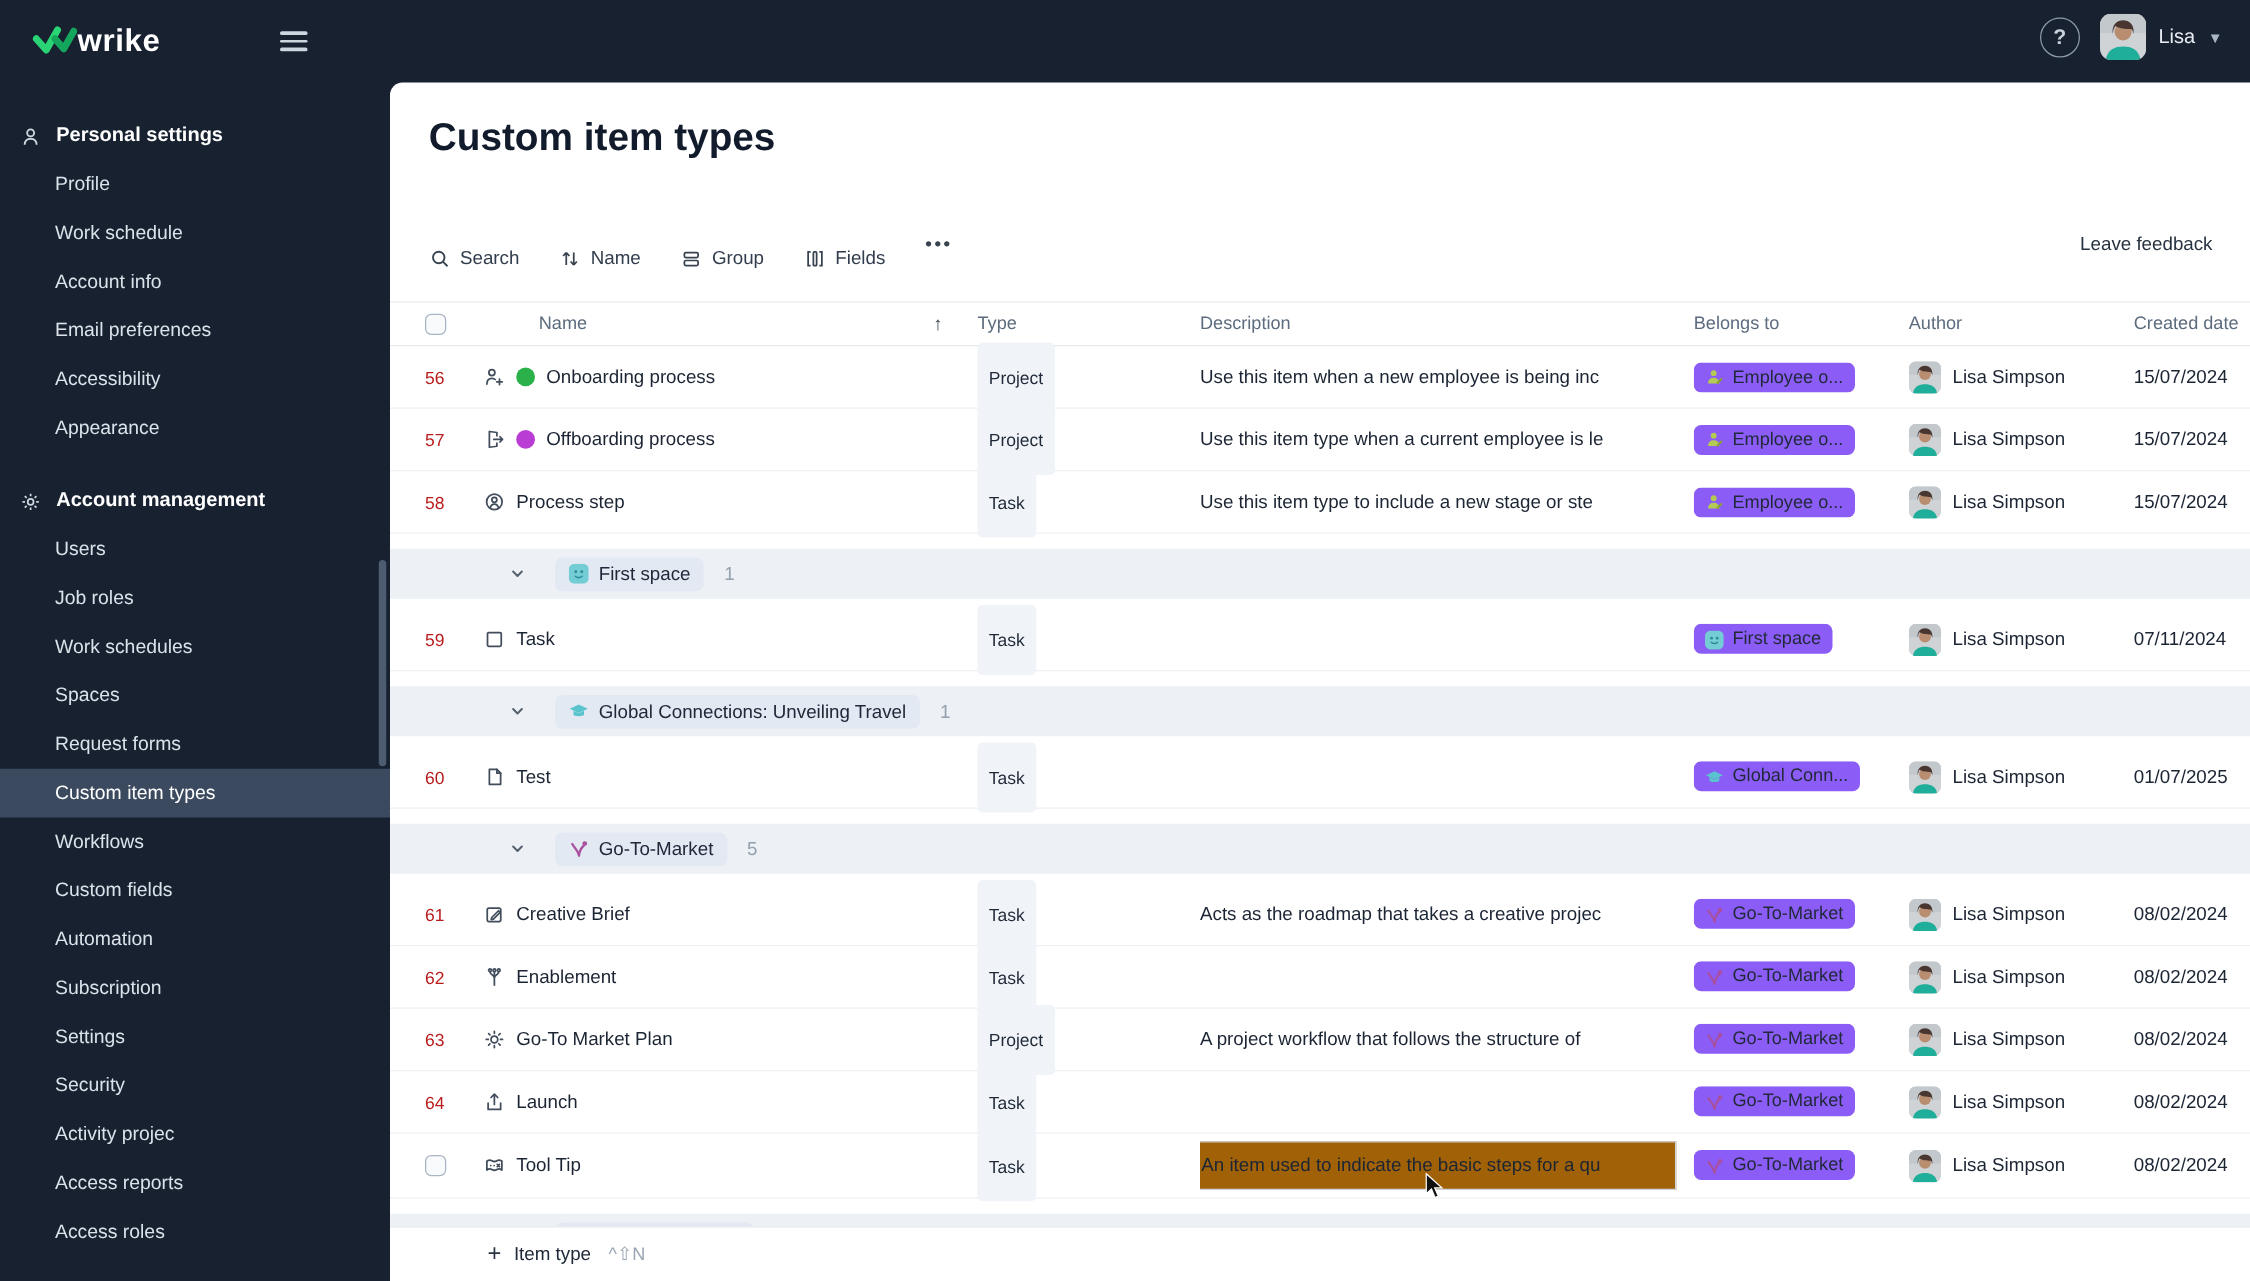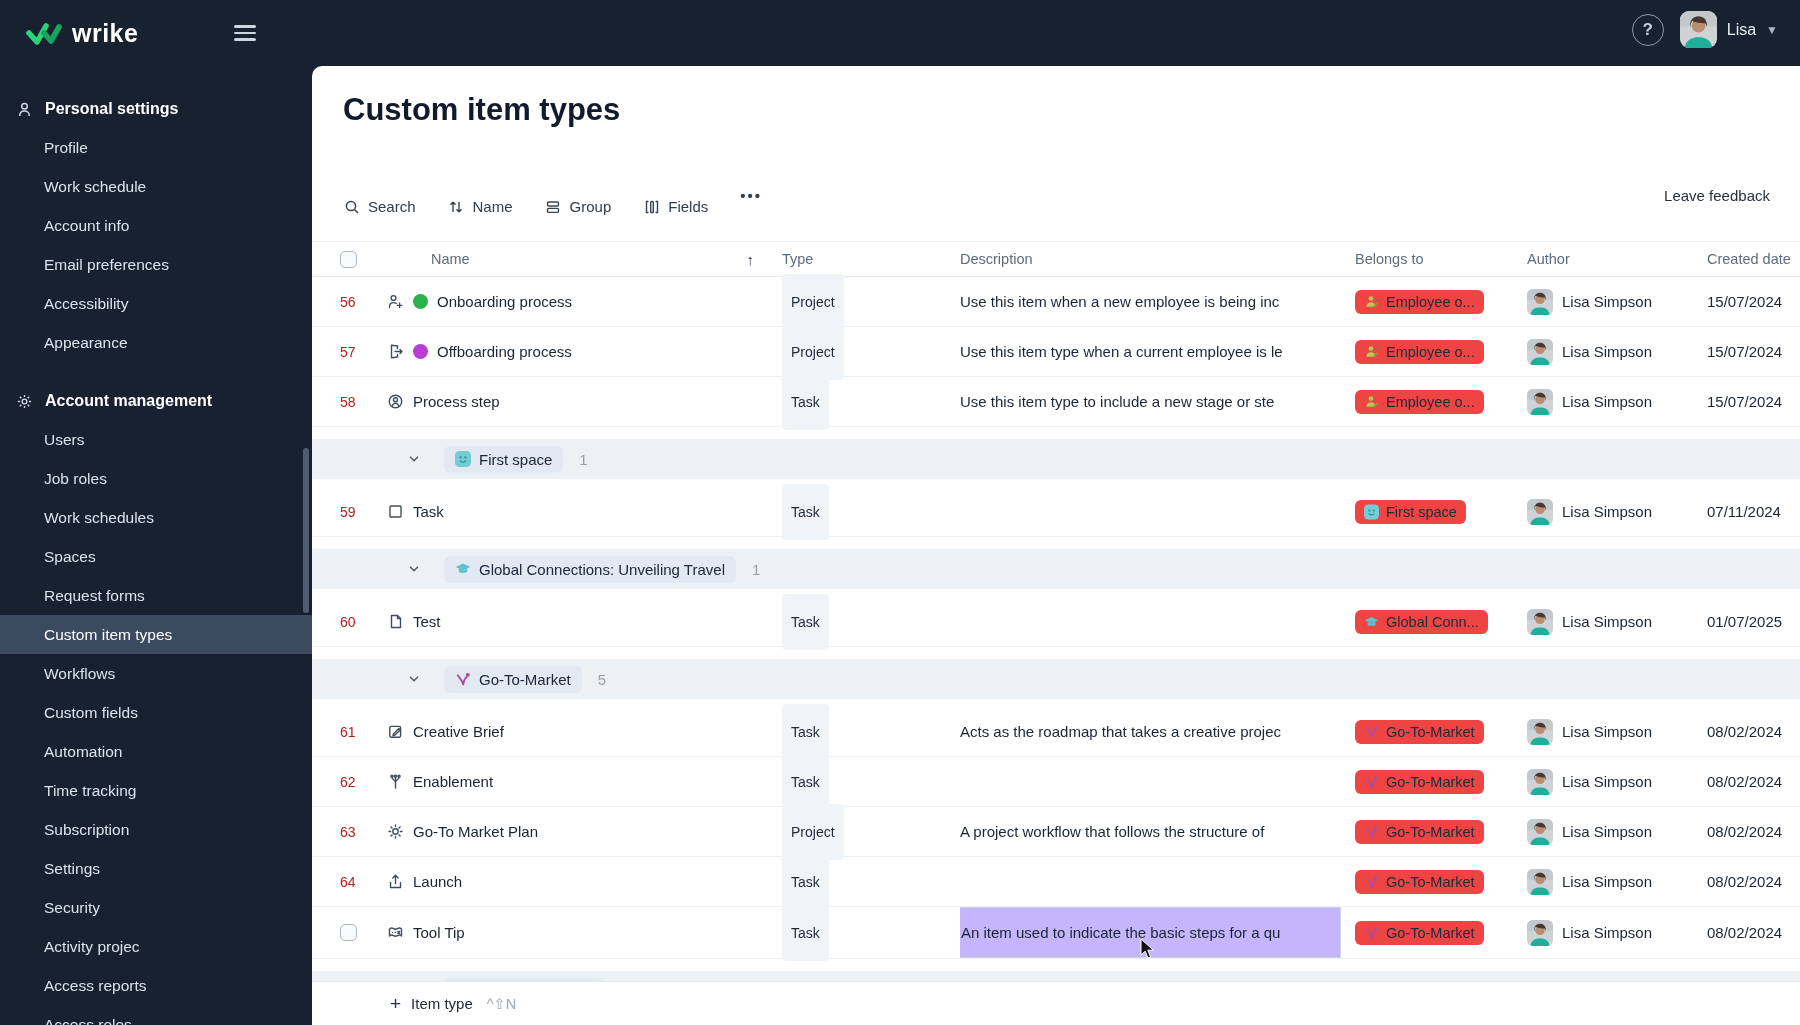--- a/index.html
+++ b/index.html
@@ -1,21 +1,21 @@
 <!DOCTYPE html>
 <html><head>
 <meta charset="utf-8">
 <style>
   * { margin:0; padding:0; box-sizing:border-box; }
   html,body { width:1800px; height:1025px; overflow:hidden; }
   body { background:#172130; font-family:"Liberation Sans","DejaVu Sans",sans-serif; position:relative; }
 
   
   .topbar { position:absolute; top:0; left:0; width:1800px; height:66px; display:flex; align-items:center; }
-  .logo { display:flex; align-items:flex-end; gap:10px; margin-left:26px; }
+  .logo { display:flex; align-items:flex-start; margin-left:26px; }
   .logo-text { color:#fff; font-size:25px; font-weight:800; letter-spacing:.5px; }
   .hamburger { margin-left:96px; width:22px; display:flex; flex-direction:column; gap:4px; cursor:pointer; }
   .hamburger span { height:2.4px; background:#cdd5df; border-radius:2px; }
   .top-right { position:absolute; right:22px; top:11px; display:flex; align-items:center; gap:16px; }
   .help-btn { width:32px; height:32px; border:1.6px solid #8d9aab; border-radius:50%; color:#c7d0db;
               display:flex; align-items:center; justify-content:center; font-size:17px; font-weight:700; cursor:pointer; }
   .user { display:flex; align-items:center; gap:10px; cursor:pointer; }
   .avatar-lg { width:37px; height:37px; border-radius:9px; overflow:hidden; }
   .user-name { color:#e8edf3; font-size:16px; }
   .chev { color:#aab5c2; font-size:12px; }
@@ -55,33 +55,33 @@
   .col-desc { width:395px; flex:none; overflow:hidden; white-space:nowrap; position:relative; }
   .col-belongs { width:172px; flex:none; overflow:hidden; }
   .col-author { width:180px; flex:none; display:flex; align-items:center; gap:9px; overflow:hidden; white-space:nowrap; }
   .col-date { width:120px; flex:none; white-space:nowrap; }
   .cbx { width:17px; height:17px; border:1.7px solid #a9b5c3; border-radius:5px; background:#f8fafc; cursor:pointer; flex:none; }
   .sort-arrow { position:absolute; right:28px; color:#39434f; font-size:15px; }
   .name-icon { width:18px; height:18px; flex:none; display:flex; align-items:center; justify-content:center; }
   .chip { width:15px; height:15px; border-radius:50%; flex:none; }
   .name-text { font-weight:500; white-space:nowrap; }
   .badge-type { display:inline-block; background:#f0f3f7; border-radius:4px; padding:20px 9px; font-size:14px; color:#1f2937; }
-  .badge-belong { display:inline-flex; align-items:center; gap:7px; background:#ef4444; border-radius:6px;
+  .badge-belong { display:inline-flex; align-items:center; gap:7px; background:#8b5cf6; border-radius:6px;
                   padding:4px 9px; font-size:14.5px; color:#1f2937; max-width:160px; white-space:nowrap; }
   .badge-belong .b-icon { width:15px; height:15px; flex:none; display:flex; }
   .avatar-sm { width:26px; height:26px; border-radius:6px; overflow:hidden; flex:none; }
 
   .grow { height:40px; margin:12px 0 8px 0; background:#edf1f6; display:flex; align-items:center; font-size:15px; }
   .grow .gchev { margin-left:96px; color:#55616e; font-size:12px; cursor:pointer; }
   .grow .gpill { margin-left:24px; display:flex; align-items:center; gap:8px; background:#e3e9f3; border-radius:6px;
                  padding:5px 11px; color:#20293a; font-weight:500; cursor:pointer; white-space:nowrap; }
   .grow .gpill .g-icon { width:16px; height:16px; display:flex; }
   .grow .gcount { margin-left:16px; color:#93a0ae; }
 
-  .desc-editbox { display:flex; align-items:center; height:51px; border:1px solid #ccd4de; background:#c4b5fd;
+  .desc-editbox { display:flex; align-items:center; height:39px; border:1px solid #ccd4de; background:#a16207;
                   margin-left:-12px; padding:0 12px; width:393px; white-space:nowrap; overflow:hidden; }
 
   
   .footer { position:absolute; left:312px; right:0; bottom:0; height:44px; background:#fff;
             border-top:1px solid #e4e8ed; display:flex; align-items:center; z-index:5; }
   .footer .add { display:flex; align-items:center; gap:10px; margin-left:78px; font-size:15px; color:#202a38; cursor:pointer; }
   .footer .plus { font-size:19px; color:#2a3442; font-weight:400; line-height:1; }
   .footer .shortcut { margin-left:14px; color:#9aa6b4; font-size:14.5px; }
 
   .cursor { position:absolute; left:1140px; top:938px; z-index:20; pointer-events:none; }
@@ -153,21 +153,20 @@
       </div>
       <div class="nav-item">Users</div>
       <div class="nav-item">Job roles</div>
       <div class="nav-item">Work schedules</div>
       <div class="nav-item">Spaces</div>
       <div class="nav-item">Request forms</div>
       <div class="nav-item selected">Custom item types</div>
       <div class="nav-item">Workflows</div>
       <div class="nav-item">Custom fields</div>
       <div class="nav-item">Automation</div>
-      <div class="nav-item">Time tracking</div>
       <div class="nav-item">Subscription</div>
       <div class="nav-item">Settings</div>
       <div class="nav-item">Security</div>
       <div class="nav-item">Activity projec</div>
       <div class="nav-item">Access reports</div>
       <div class="nav-item">Access roles</div>
     </div>
   <div class="side-scrollbar"></div>
 </div>
 

